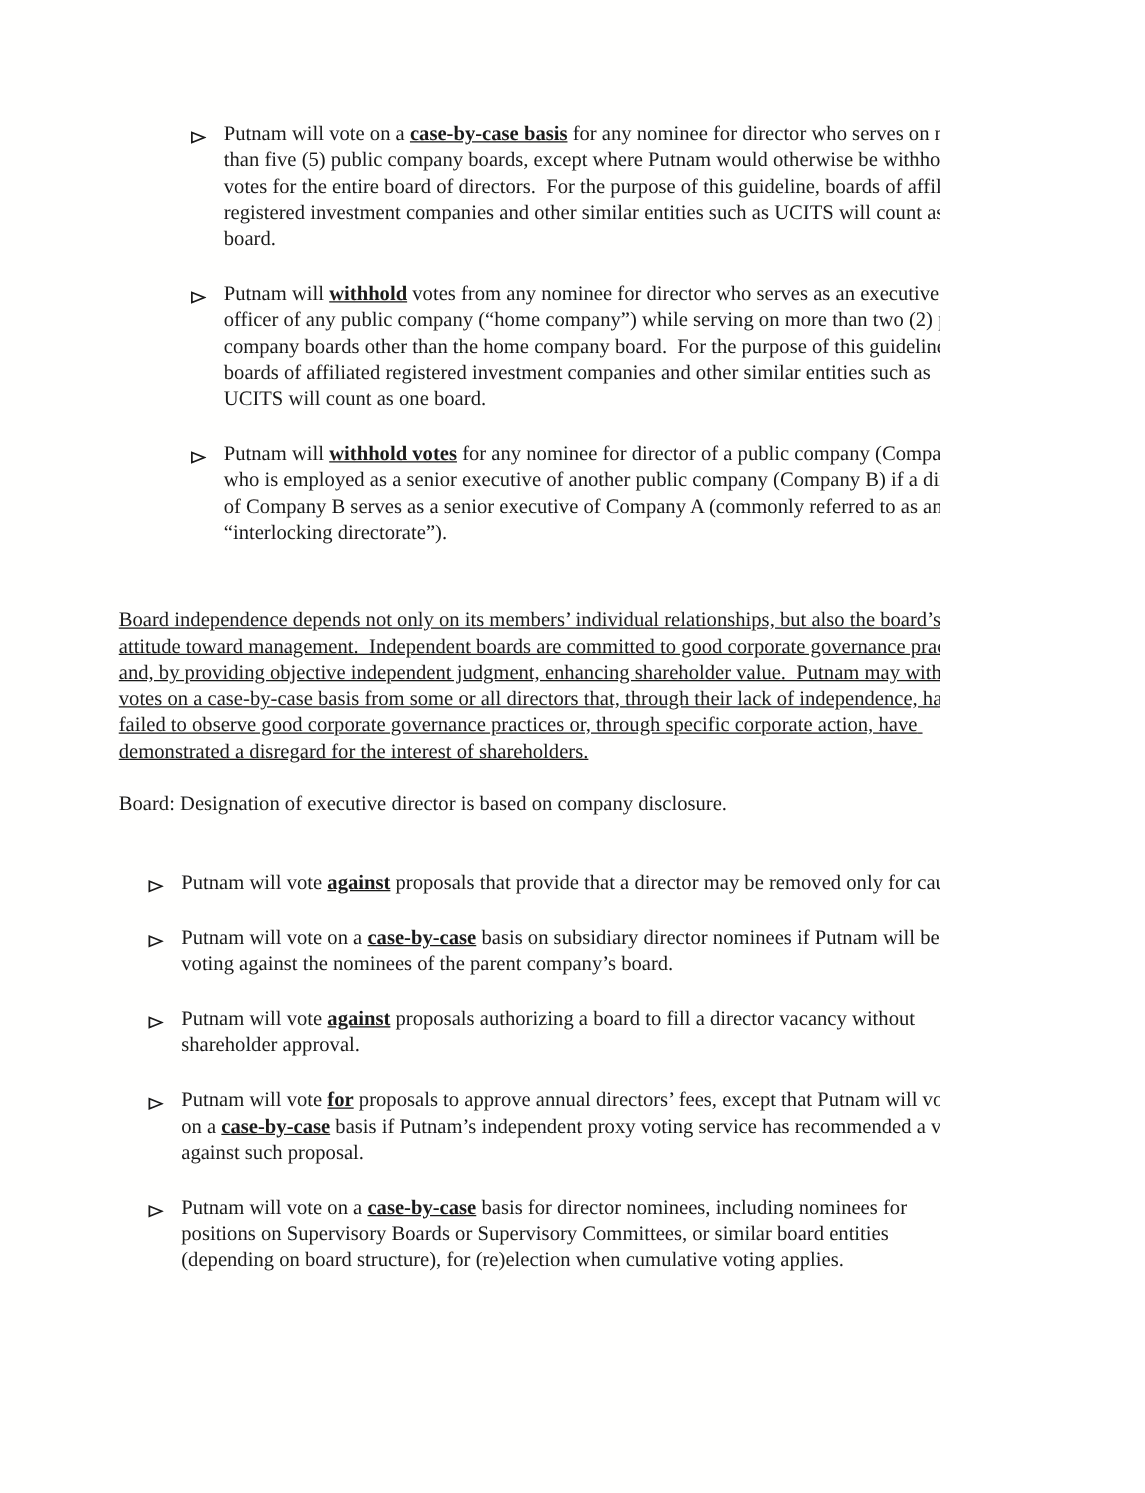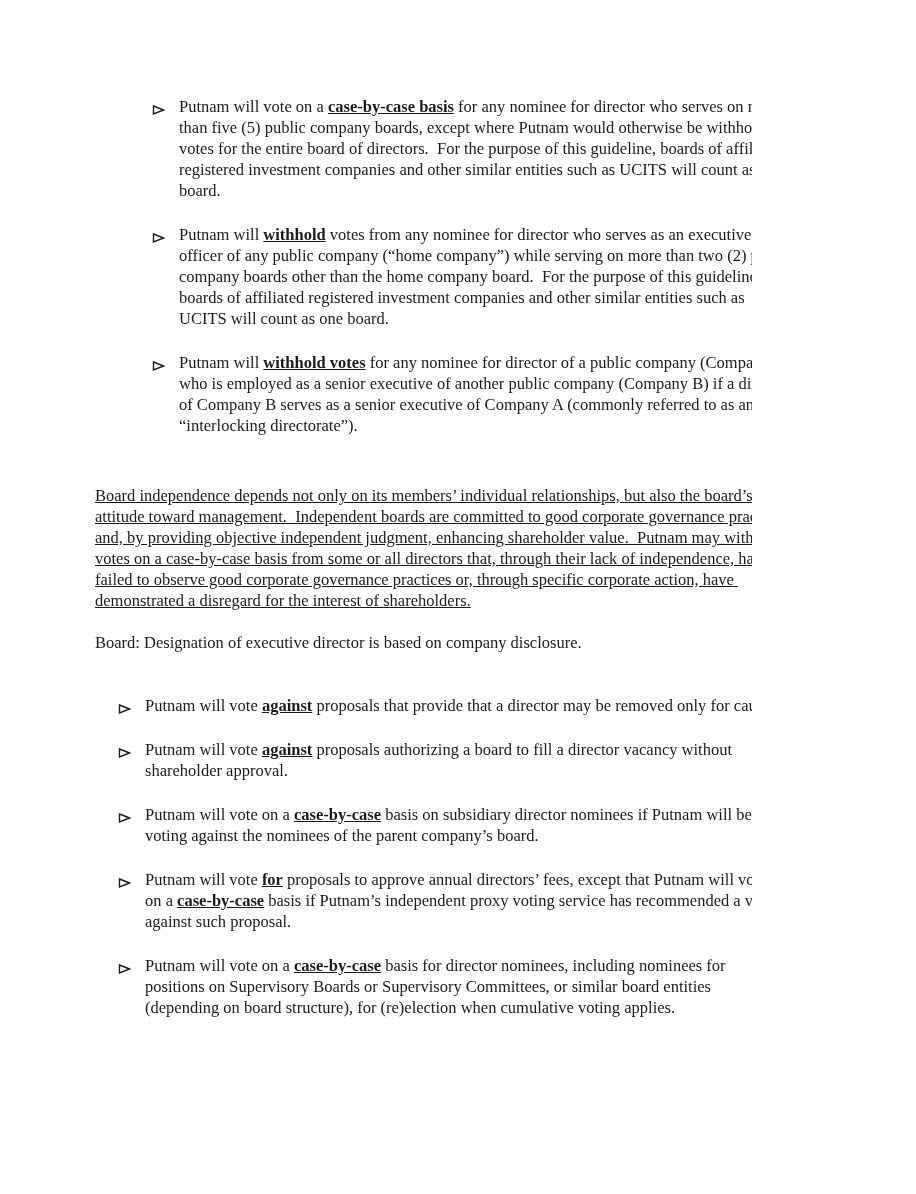--- a/index.html
+++ b/index.html
@@ -71,24 +71,24 @@
     <p class="para para-body">Board independence depends not only on its members’ individual relationships, but also the board’s overall attitude toward management.  Independent boards are committed to good corporate governance practices and, by providing objective independent judgment, enhancing shareholder value.  Putnam may withhold votes on a case-by-case basis from some or all directors that, through their lack of independence, have failed to observe good corporate governance practices or, through specific corporate action, have demonstrated a disregard for the interest of shareholders.</p>
 
     <p class="para note">Board: Designation of executive director is based on company disclosure.</p>
 
     <ul class="list list-bottom">
         <li><span class="bullet"><svg width="13" height="12" viewBox="0 0 13 12">
               <path d="M1.5 2 L11.5 6 L1.5 10 Z" fill="#ffffff" stroke="#1b1b1b" stroke-width="1.4" stroke-linejoin="miter"></path>
             </svg></span><span class="li-text"><span>Putnam will vote </span><span class="bu">against</span><span> proposals that provide that a director may be removed only for cause.</span></span></li>
         <li><span class="bullet"><svg width="13" height="12" viewBox="0 0 13 12">
               <path d="M1.5 2 L11.5 6 L1.5 10 Z" fill="#ffffff" stroke="#1b1b1b" stroke-width="1.4" stroke-linejoin="miter"></path>
-            </svg></span><span class="li-text"><span>Putnam will vote </span><span class="bu">against</span><span> proposals authorizing a board to fill a director vacancy without shareholder approval.</span></span></li>
+            </svg></span><span class="li-text"><span>Putnam will vote on a </span><span class="bu">case-by-case</span><span> basis on subsidiary director nominees if Putnam will be voting against the nominees of the parent company’s board.</span></span></li>
         <li><span class="bullet"><svg width="13" height="12" viewBox="0 0 13 12">
               <path d="M1.5 2 L11.5 6 L1.5 10 Z" fill="#ffffff" stroke="#1b1b1b" stroke-width="1.4" stroke-linejoin="miter"></path>
-            </svg></span><span class="li-text"><span>Putnam will vote on a </span><span class="bu">case-by-case</span><span> basis on subsidiary director nominees if Putnam will be voting against the nominees of the parent company’s board.</span></span></li>
+            </svg></span><span class="li-text"><span>Putnam will vote </span><span class="bu">against</span><span> proposals authorizing a board to fill a director vacancy without shareholder approval.</span></span></li>
         <li><span class="bullet"><svg width="13" height="12" viewBox="0 0 13 12">
               <path d="M1.5 2 L11.5 6 L1.5 10 Z" fill="#ffffff" stroke="#1b1b1b" stroke-width="1.4" stroke-linejoin="miter"></path>
             </svg></span><span class="li-text"><span>Putnam will vote </span><span class="bu">for</span><span> proposals to approve annual directors’ fees, except that Putnam will vote on a </span><span class="bu">case-by-case</span><span> basis if Putnam’s independent proxy voting service has recommended a vote against such proposal.</span></span></li>
         <li><span class="bullet"><svg width="13" height="12" viewBox="0 0 13 12">
               <path d="M1.5 2 L11.5 6 L1.5 10 Z" fill="#ffffff" stroke="#1b1b1b" stroke-width="1.4" stroke-linejoin="miter"></path>
             </svg></span><span class="li-text"><span>Putnam will vote on a </span><span class="bu">case-by-case</span><span> basis for director nominees, including nominees for positions on Supervisory Boards or Supervisory Committees, or similar board entities (depending on board structure), for (re)election when cumulative voting applies.</span></span></li>
       </ul>
 
   </div>
 

